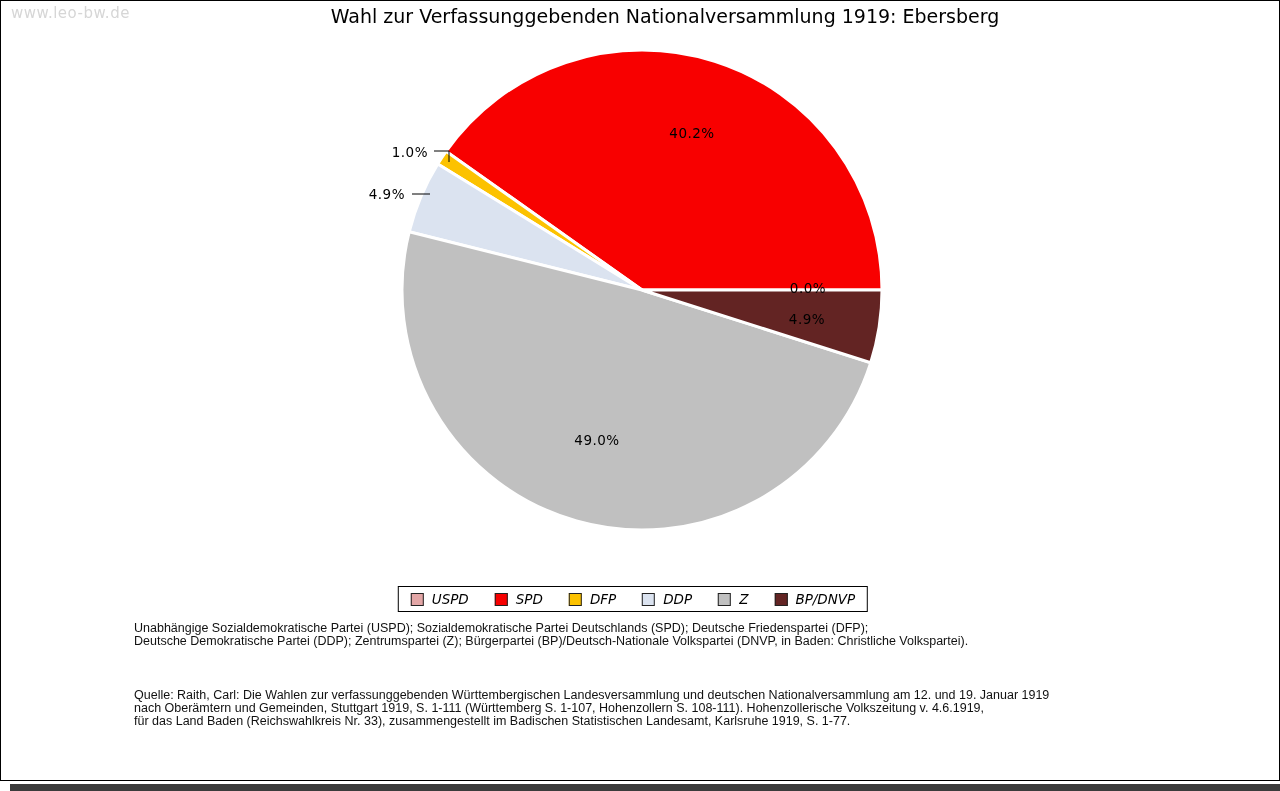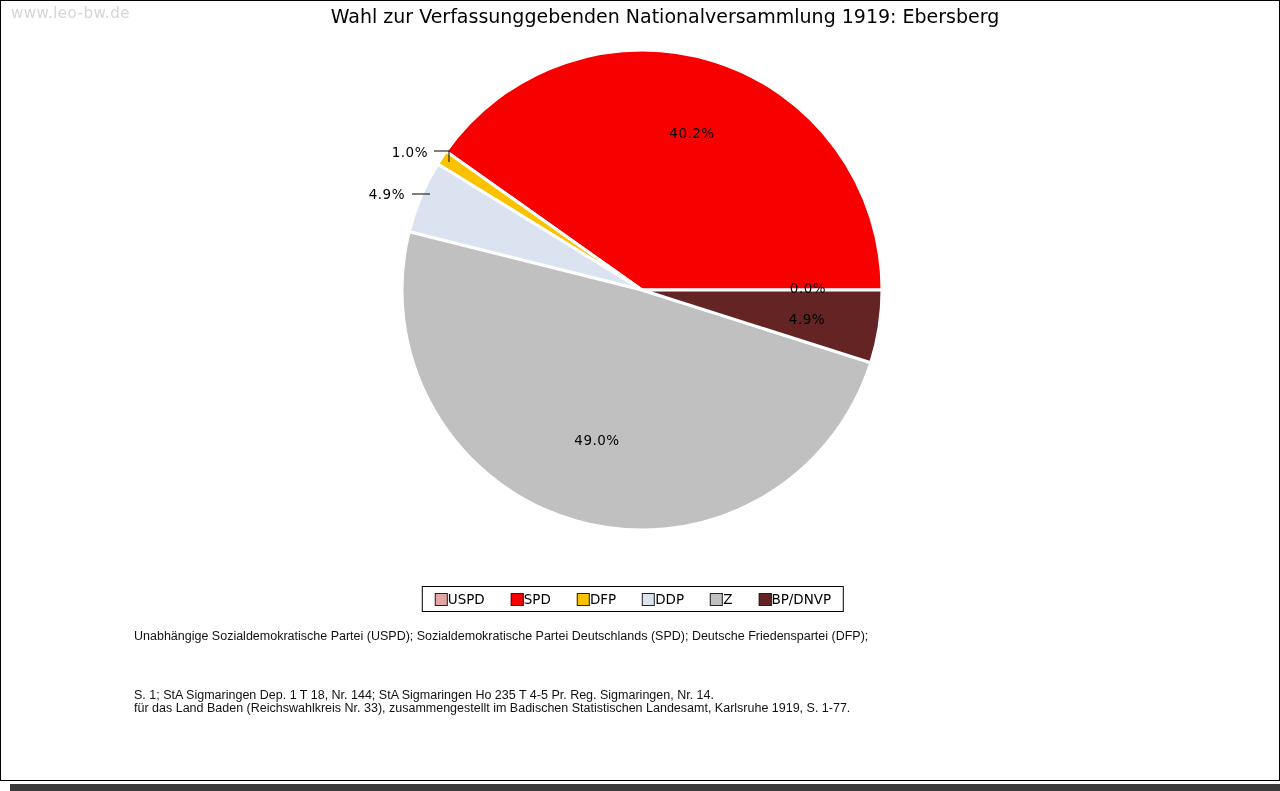--- a/index.html
+++ b/index.html
@@ -24,27 +24,27 @@
   svg.pie{position:absolute;left:0;top:0;}
   .pie-label{
     font-family:"DejaVu Sans","Liberation Sans",sans-serif;
     font-size:13.5px;fill:#000;letter-spacing:0.5px;
   }
   .legend{
     position:absolute;left:632px;transform:translateX(-50%);top:585px;
     border:1px solid #000;background:#fff;display:flex;align-items:center;
     gap:26px;padding:4px 12px;font-size:13.5px;color:#000;white-space:nowrap;
   }
-  .legend-item{display:flex;align-items:center;}
+  .legend-item{display:flex;align-items:center;gap:8px;font-style:italic;}
   .swatch{width:13px;height:13px;border:1px solid #222;box-sizing:border-box;}
   .fn{
     position:absolute;left:133px;right:40px;color:#111;
     font-family:"Liberation Sans",sans-serif;font-size:12.5px;line-height:13.2px;
   }
-  #fn-parties{top:621px;margin-top:8px;}
+  #fn-parties{top:621px;}
   #fn-note{top:661px;}
   #fn-source{top:688px;}
 </style>
 </head>
 <body>
 
 <div class="canvas">
   <span class="watermark">www.leo-bw.de</span>
   <h1 class="title">Wahl zur Verfassunggebenden Nationalversammlung 1919: Ebersberg</h1>
 
@@ -86,20 +86,22 @@
         <span>Z</span>
       </div>
       <div class="legend-item">
         <span class="swatch" style="background: rgb(99, 36, 35);"></span>
         <span>BP/DNVP</span>
       </div>
     </div>
 
   <div class="fn" id="fn-parties">
       <div>Unabhängige Sozialdemokratische Partei (USPD); Sozialdemokratische Partei Deutschlands (SPD); Deutsche Friedenspartei (DFP);</div>
+      <div>Deutsche Demokratische Partei (DDP); Zentrumspartei (Z); Bürgerpartei (BP)/Deutsch-Nationale Volkspartei (DNVP, in Baden: Christliche Volkspartei).</div>
     </div>
   <div class="fn" id="fn-source">
-      <div>S. 1; StA Sigmaringen Dep. 1 T 18, Nr. 144; StA Sigmaringen Ho 235 T 4-5 Pr. Reg. Sigmaringen, Nr. 14.</div>
+      <div>Quelle: Raith, Carl: Die Wahlen zur verfassunggebenden Württembergischen Landesversammlung und deutschen Nationalversammlung am 12. und 19. Januar 1919</div>
+      <div>nach Oberämtern und Gemeinden, Stuttgart 1919, S. 1-111 (Württemberg S. 1-107, Hohenzollern S. 108-111). Hohenzollerische Volkszeitung v. 4.6.1919,</div>
       <div>für das Land Baden (Reichswahlkreis Nr. 33), zusammengestellt im Badischen Statistischen Landesamt, Karlsruhe 1919, S. 1-77.</div>
     </div>
 </div>
 
 <div class="bottom-bar"></div>
 
 </body></html>

